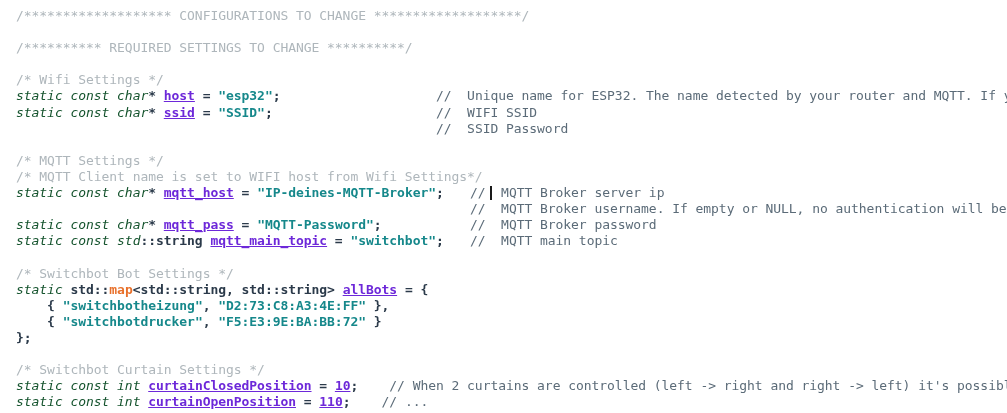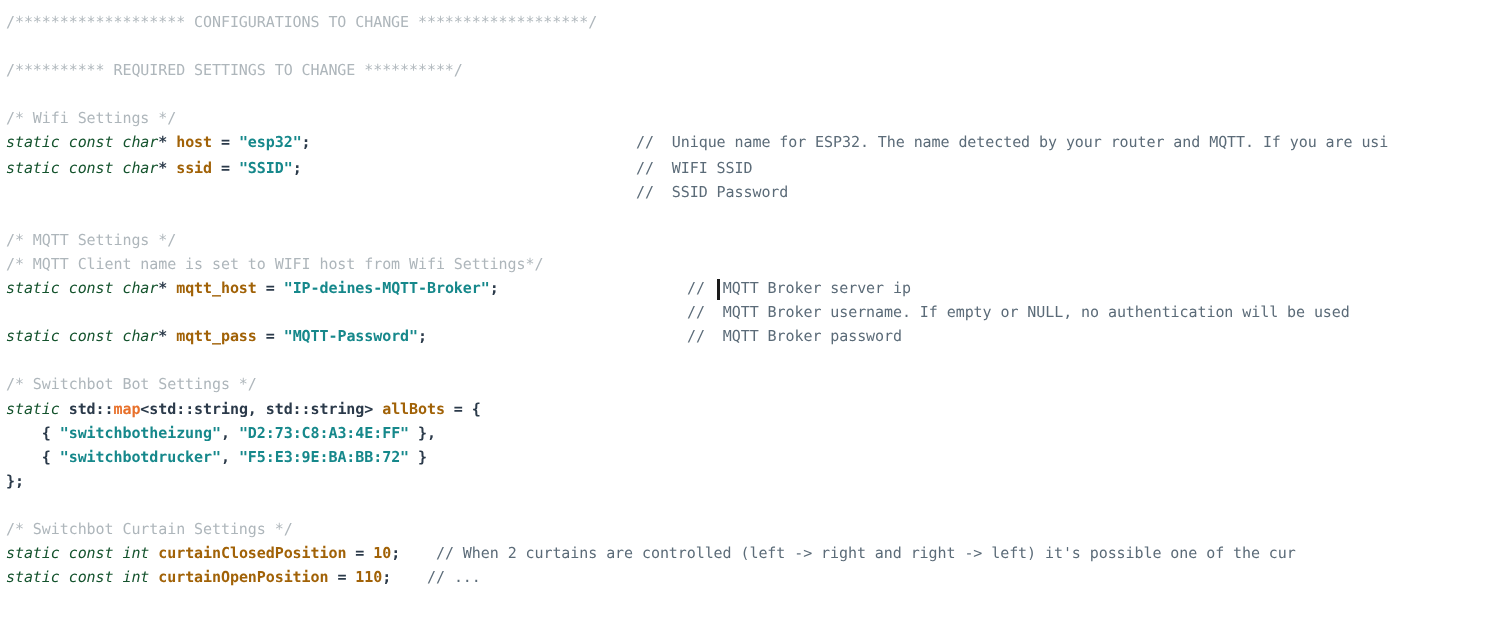--- a/index.html
+++ b/index.html
@@ -20,39 +20,40 @@
     background: #ffffff;
     overflow: hidden;
     padding-top: 8px;
     box-sizing: border-box;
   }
   .line {
     position: relative;
     height: 16.1px;
     line-height: 16.1px;
     white-space: pre;
-    font-size: 10px;
+    font-size: 13px;
     padding-left: 4px;
     letter-spacing: -0.05px;
+    margin-left: 12px;
   }
   .code {
     display: inline-block;
     white-space: pre;
   }
   .cmt-col {
     position: absolute;
     top: 0;
     white-space: pre;
   }
   .cmt-wifi { left: 424px; }
   .cmt-mqtt { left: 458px; }
 
   
   .kw       { color: #14532d; font-style: italic; }
-  .id       { color: #a16207; font-weight: bold; }
+  .id       { color: #6d28d9; font-weight: bold; text-decoration: underline; }
   .str      { color: #16888b; font-weight: bold; }
   .cmt      { color: #aeb6bb; }
   .cmt2     { color: #5b6b78; }
   .punc     { color: #2b3a4a; font-weight: bold; }
   .type     { color: #2b3a4a; font-weight: bold; }
   .special  { color: #e8702a; font-weight: bold; }
 
   .caret {
     position: absolute;
     left: 478px;
@@ -73,20 +74,21 @@
     <div class="line"><span class="code"><span class="cmt">/* Wifi Settings */</span></span></div>
     <div class="line"><span class="code"><span class="kw">static const char</span><span class="punc">* </span><span class="id">host</span><span class="punc"> = </span><span class="str">"esp32"</span><span class="punc">;</span></span><span class="cmt-col cmt2 cmt-wifi">//  Unique name for ESP32. The name detected by your router and MQTT. If you are usi</span></div>
     <div class="line"><span class="code"><span class="kw">static const char</span><span class="punc">* </span><span class="id">ssid</span><span class="punc"> = </span><span class="str">"SSID"</span><span class="punc">;</span></span><span class="cmt-col cmt2 cmt-wifi">//  WIFI SSID</span></div>
     <div class="line"><span class="cmt-col cmt2 cmt-wifi">//  SSID Password</span></div>
     <div class="line"><span class="code"></span></div>
     <div class="line"><span class="code"><span class="cmt">/* MQTT Settings */</span></span></div>
     <div class="line"><span class="code"><span class="cmt">/* MQTT Client name is set to WIFI host from Wifi Settings*/</span></span></div>
     <div class="line"><span class="code"><span class="kw">static const char</span><span class="punc">* </span><span class="id">mqtt_host</span><span class="punc"> = </span><span class="str">"IP-deines-MQTT-Broker"</span><span class="punc">;</span></span><span class="cmt-col cmt2 cmt-mqtt">//  MQTT Broker server ip</span><span class="caret"></span></div>
     <div class="line"><span class="cmt-col cmt2 cmt-mqtt">//  MQTT Broker username. If empty or NULL, no authentication will be used</span></div>
     <div class="line"><span class="code"><span class="kw">static const char</span><span class="punc">* </span><span class="id">mqtt_pass</span><span class="punc"> = </span><span class="str">"MQTT-Password"</span><span class="punc">;</span></span><span class="cmt-col cmt2 cmt-mqtt">//  MQTT Broker password</span></div>
+    <div class="line"><span class="code"><span class="kw">static const std</span><span class="punc">::string </span><span class="id">mqtt_main_topic</span><span class="punc"> = </span><span class="str">"switchbot"</span><span class="punc">;</span></span><span class="cmt-col cmt2 cmt-mqtt">//  MQTT main topic</span></div>
     <div class="line"><span class="code"></span></div>
     <div class="line"><span class="code"><span class="cmt">/* Switchbot Bot Settings */</span></span></div>
     <div class="line"><span class="code"><span class="kw">static</span><span class="type"> std::</span><span class="special">map</span><span class="type">&lt;std::string, std::string&gt; </span><span class="id">allBots</span><span class="punc"> = {</span></span></div>
     <div class="line"><span class="code"><span class="punc">    { </span><span class="str">"switchbotheizung"</span><span class="punc">, </span><span class="str">"D2:73:C8:A3:4E:FF"</span><span class="punc"> },</span></span></div>
     <div class="line"><span class="code"><span class="punc">    { </span><span class="str">"switchbotdrucker"</span><span class="punc">, </span><span class="str">"F5:E3:9E:BA:BB:72"</span><span class="punc"> }</span></span></div>
     <div class="line"><span class="code"><span class="punc">};</span></span></div>
     <div class="line"><span class="code"></span></div>
     <div class="line"><span class="code"><span class="cmt">/* Switchbot Curtain Settings */</span></span></div>
     <div class="line"><span class="code"><span class="kw">static const int</span><span class="punc"> </span><span class="id">curtainClosedPosition</span><span class="punc"> = </span><span class="id">10</span><span class="punc">;</span><span class="punc">    </span><span class="cmt2">// When 2 curtains are controlled (left -&gt; right and right -&gt; left) it's possible one of the cur</span></span></div>
     <div class="line"><span class="code"><span class="kw">static const int</span><span class="punc"> </span><span class="id">curtainOpenPosition</span><span class="punc"> = </span><span class="id">110</span><span class="punc">;</span><span class="punc">    </span><span class="cmt2">// ...</span></span></div>

